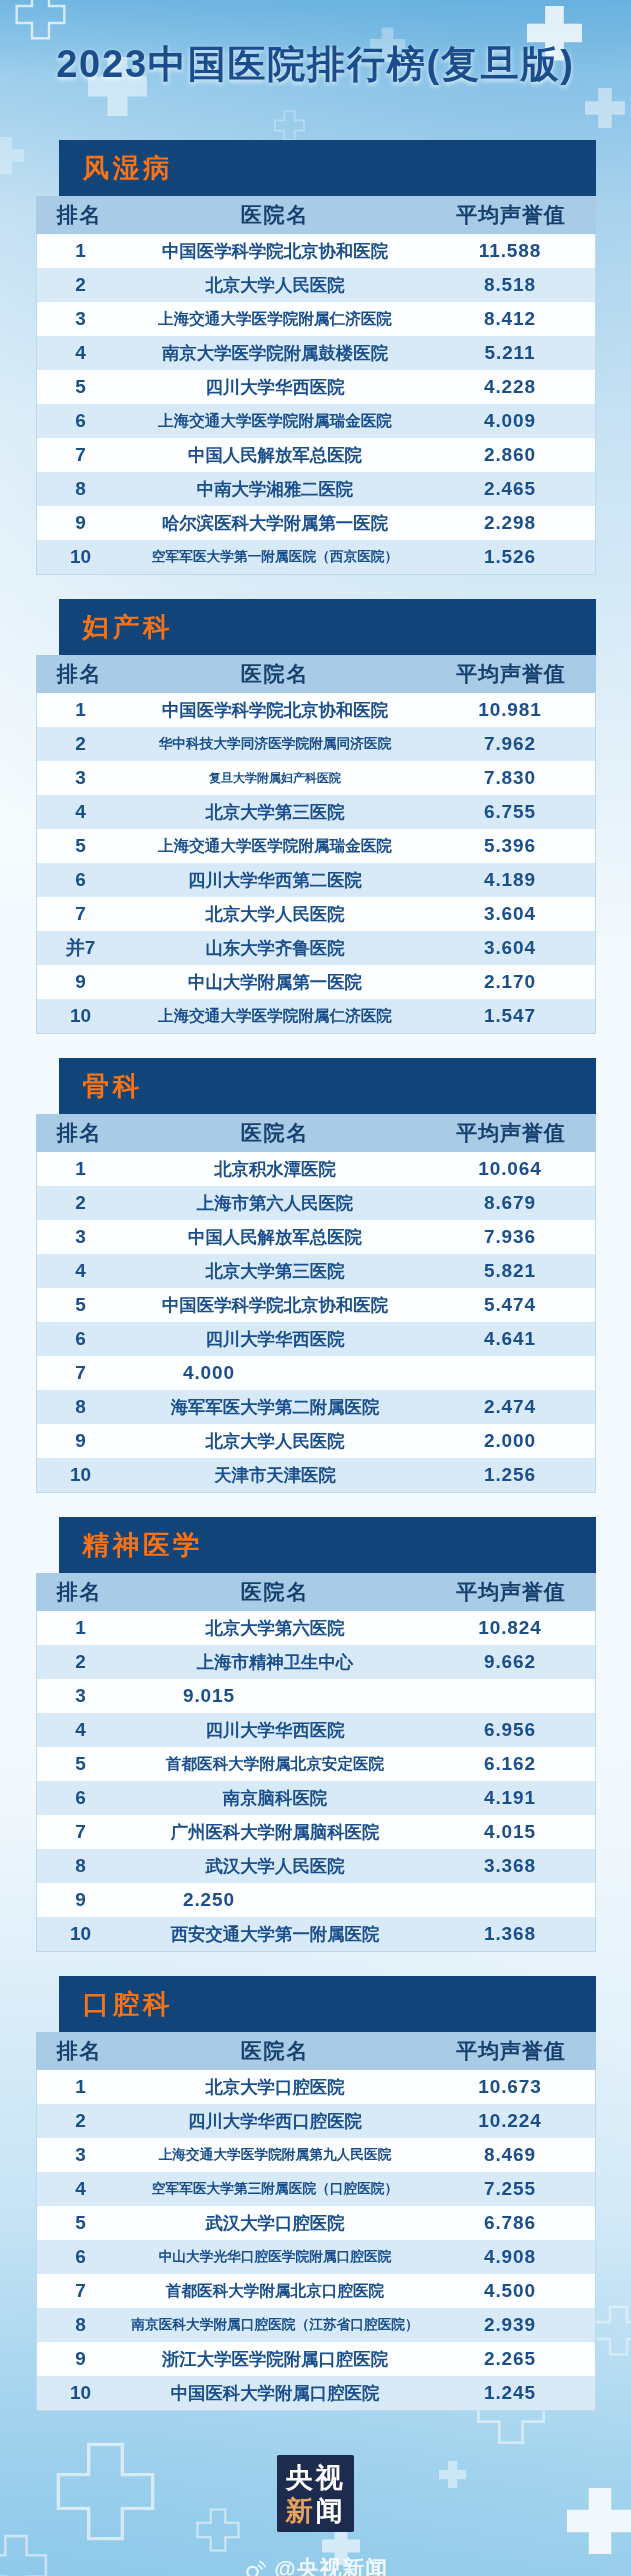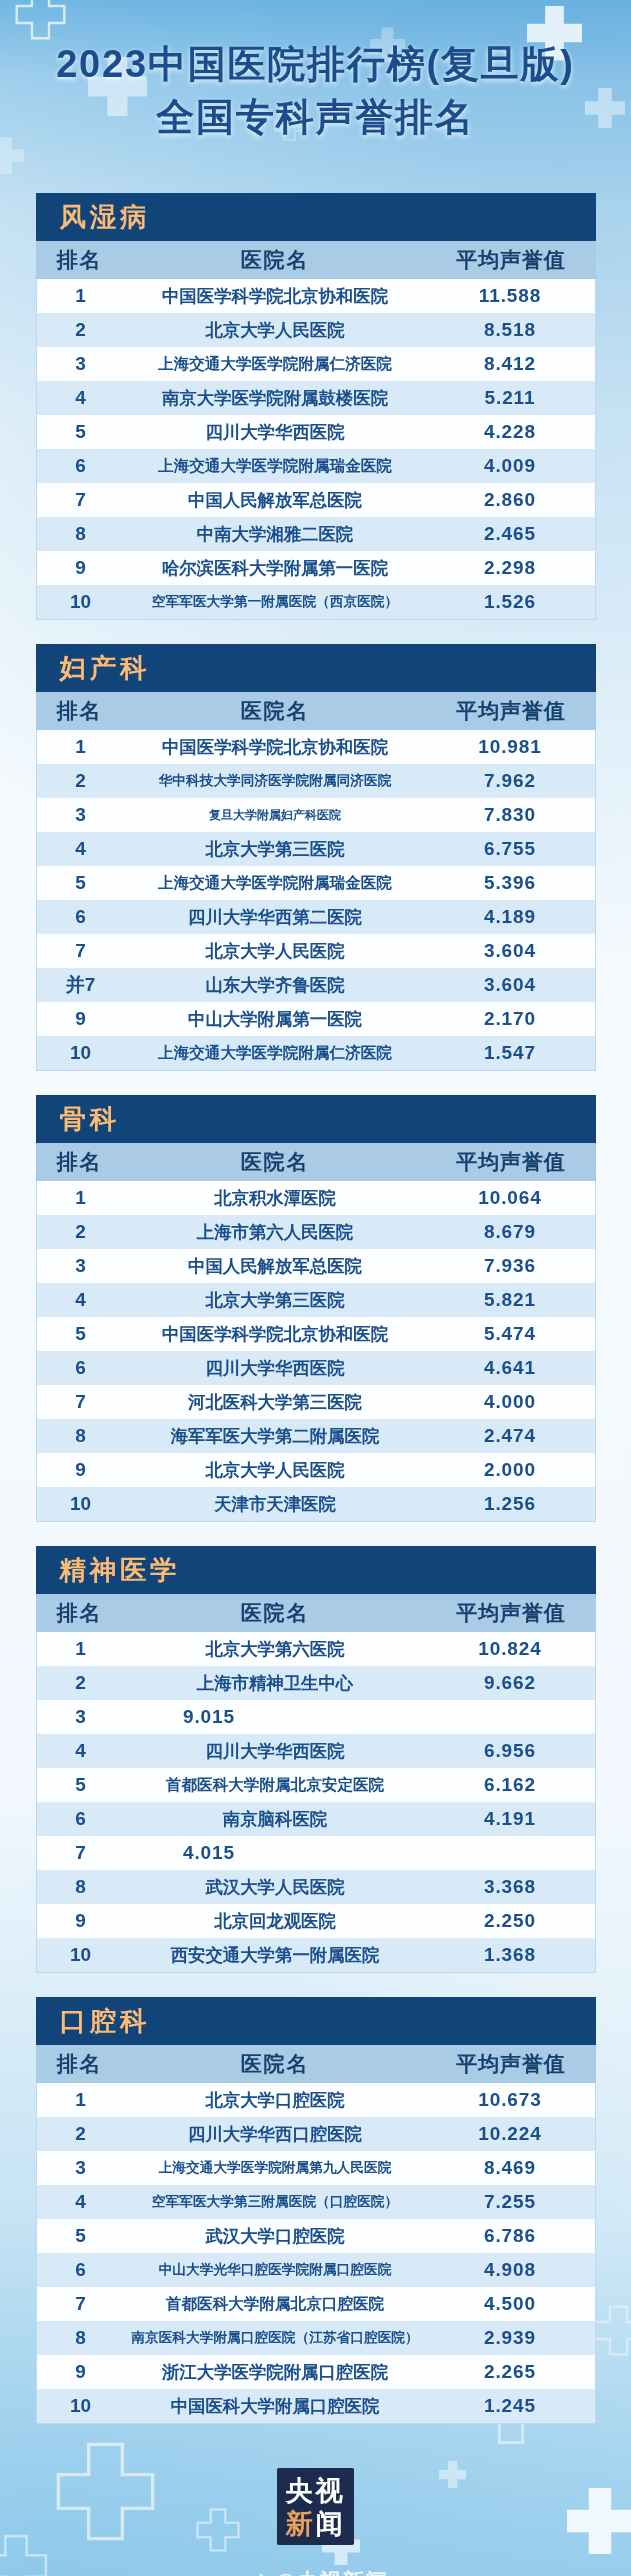--- a/index.html
+++ b/index.html
@@ -14,22 +14,22 @@
                radial-gradient(circle at 8% 100%,rgba(120,190,230,.35),rgba(120,190,230,0) 30%);
   }
   .cross{position:absolute;background:#fff;
     clip-path:polygon(33% 0,67% 0,67% 33%,100% 33%,100% 67%,67% 67%,67% 100%,33% 100%,33% 67%,0 67%,0 33%,33% 33%);}
   .cross-o{position:absolute;}
   .title{position:relative;padding-top:38px;text-align:center;
     color:var(--title_text,#1b4d8d);font-size:38px;font-weight:900;line-height:53px;letter-spacing:1.8px;
     text-shadow:0 1.8px 5.5px rgba(255,255,255,.8);}
   .sections{position:relative;width:560px;margin:49px auto 0;}
   .ranking-table{margin-bottom:24px;}
-  .bar{height:48px;background:var(--section_bar,#114478);display:flex;align-items:center;
-    padding-left:24px;box-sizing:border-box;color:#fdba74;font-size:26.5px;font-weight:800;letter-spacing:3.7px;}
+  .bar{height:56px;background:var(--section_bar,#114478);display:flex;align-items:center;
+    padding-left:24px;box-sizing:border-box;color:#f97316;font-size:26.5px;font-weight:800;letter-spacing:3.7px;margin-left:23px;}
   .thead{height:38px;background:var(--header_row_bg,#a9cbe5);display:flex;align-items:center;
     color:var(--header_text,#16406e);font-size:21px;font-weight:800;letter-spacing:1.8px;}
   .tbody{border:0.9px solid #bcd9ee;border-top:none;box-sizing:border-box;background:#fcfeff;}
   .row{height:34px;display:flex;align-items:center;color:var(--text_navy,#1a4f8c);}
   .row:nth-child(even){background:var(--row_alt_bg,#d8eaf7);}
   .col{display:flex;align-items:center;justify-content:center;text-align:center;box-sizing:border-box;}
   .col.rank{width:88px;font-size:19px;font-weight:800;}
   .col.name{flex:1;font-size:17.4px;font-weight:700;white-space:nowrap;overflow:hidden;}
   .col.score{width:169px;font-size:19px;font-weight:800;letter-spacing:0.9px;}
   .thead .col{font-size:21px;}
@@ -78,21 +78,20 @@
     <svg width="64" height="64" viewBox="0 0 30 30">
         <path d="M10 1h10v9h9v10h-9v9H10v-9H1V10h9z" fill="none" stroke="#ffffff" stroke-width="1.2"></path>
       </svg></div>
   <div class="cross-o" style="left:274px;top:110px;opacity:.3;">
     <svg width="31" height="31" viewBox="0 0 30 30">
         <path d="M10 1h10v9h9v10h-9v9H10v-9H1V10h9z" fill="none" stroke="#ffffff" stroke-width="1.6"></path>
       </svg></div>
 
   <div class="title">
     <div>2023中国医院排行榜(复旦版)</div>
-    <div>全国专科声誉排名</div>
   </div>
 
   <div class="sections">
     <section class="ranking-table">
       <div class="bar">
         <span>风湿病</span>
       </div>
       <div class="thead">
         <div class="col rank">排名</div>
         <div class="col name">医院名</div>
@@ -276,21 +275,20 @@
         </div>
 
         <div class="row">
           <div class="col rank">6</div>
           <div class="col name" style="font-size: 17.4px;">四川大学华西医院</div>
           <div class="col score">4.641</div>
         </div>
 
         <div class="row">
           <div class="col rank">7</div>
-          <div class="col name" style="font-size: 17.4px;">河北医科大学第三医院</div>
           <div class="col score">4.000</div>
         </div>
 
         <div class="row">
           <div class="col rank">8</div>
           <div class="col name" style="font-size: 17.4px;">海军军医大学第二附属医院</div>
           <div class="col score">2.474</div>
         </div>
 
         <div class="row">
@@ -348,32 +346,32 @@
         </div>
 
         <div class="row">
           <div class="col rank">6</div>
           <div class="col name" style="font-size: 17.4px;">南京脑科医院</div>
           <div class="col score">4.191</div>
         </div>
 
         <div class="row">
           <div class="col rank">7</div>
+          <div class="col name" style="font-size: 17.4px;">广州医科大学附属脑科医院</div>
           <div class="col score">4.015</div>
         </div>
 
         <div class="row">
           <div class="col rank">8</div>
           <div class="col name" style="font-size: 17.4px;">武汉大学人民医院</div>
           <div class="col score">3.368</div>
         </div>
 
         <div class="row">
           <div class="col rank">9</div>
-          <div class="col name" style="font-size: 17.4px;">北京回龙观医院</div>
           <div class="col score">2.250</div>
         </div>
 
         <div class="row">
           <div class="col rank">10</div>
           <div class="col name" style="font-size: 17.4px;">西安交通大学第一附属医院</div>
           <div class="col score">1.368</div>
         </div>
       </div>
 

